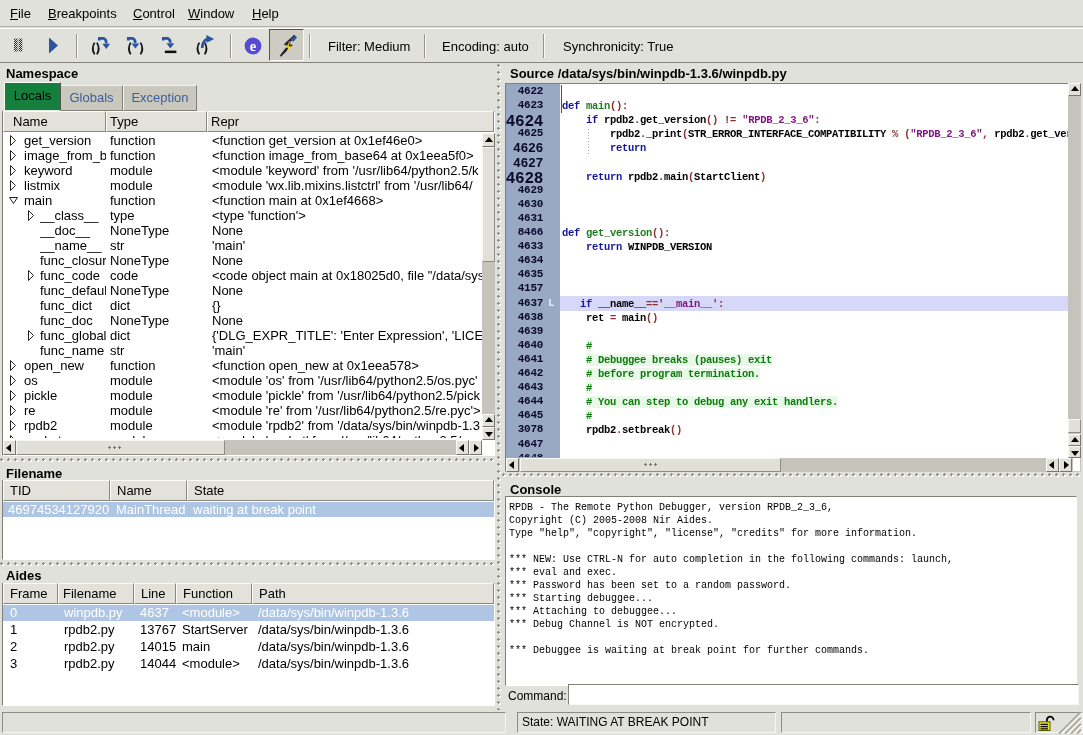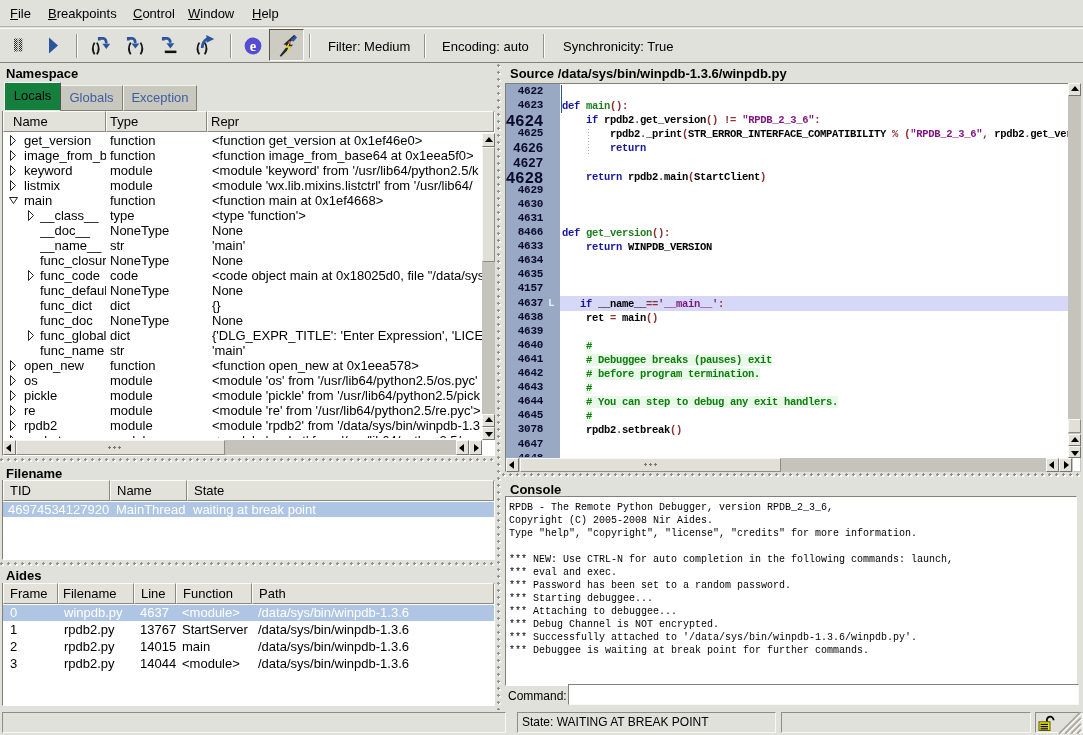--- a/index.html
+++ b/index.html
@@ -357,21 +357,20 @@
 <div class="conln" style="top:4px">RPDB - The Remote Python Debugger, version RPDB_2_3_6,</div>
 <div class="conln" style="top:17px">Copyright (C) 2005-2008 Nir Aides.</div>
 <div class="conln" style="top:30px">Type "help", "copyright", "license", "credits" for more information.</div>
 <div class="conln" style="top:43px"></div>
 <div class="conln" style="top:56px">*** NEW: Use CTRL-N for auto completion in the following commands: launch,</div>
 <div class="conln" style="top:69px">*** eval and exec.</div>
 <div class="conln" style="top:82px">*** Password has been set to a random password.</div>
 <div class="conln" style="top:95px">*** Starting debuggee...</div>
 <div class="conln" style="top:108px">*** Attaching to debuggee...</div>
 <div class="conln" style="top:121px">*** Debug Channel is NOT encrypted.</div>
-<div class="conln" style="top:134px">*** Successfully attached to '/data/sys/bin/winpdb-1.3.6/winpdb.py'.</div>
 <div class="conln" style="top:147px">*** Debuggee is waiting at break point for further commands.</div>
 </div>
 <div class="abs" style="left:508px;top:689px;font-size:12px">Command:</div>
 <div class="abs" style="left:568px;top:684px;width:511px;height:21px;background:#fff;border:1px solid;border-color:#827f77 #f7f7f3 #f7f7f3 #827f77"></div>
 <div class="abs sunk" style="left:2px;top:712px;width:504px;height:21px;background:#e0e1da"></div>
 <div class="abs sunk" style="left:517px;top:712px;width:259px;height:21px;background:#e0e1da;line-height:19px;padding-left:4px;font-size:12px">State: WAITING AT BREAK POINT</div>
 <div class="abs sunk" style="left:781px;top:712px;width:250px;height:21px;background:#e0e1da"></div>
 <div class="abs sunk" style="left:1035px;top:712px;width:48px;height:21px;background:#e0e1da"></div>
 <svg class="abs" style="left:1038px;top:714px" width="20" height="18" viewBox="0 0 20 18">
 <path d="M9.6,8.3 A3.4,3.4 0 1 1 15.6,6.2" fill="none" stroke="#000" stroke-width="1.8"></path>

